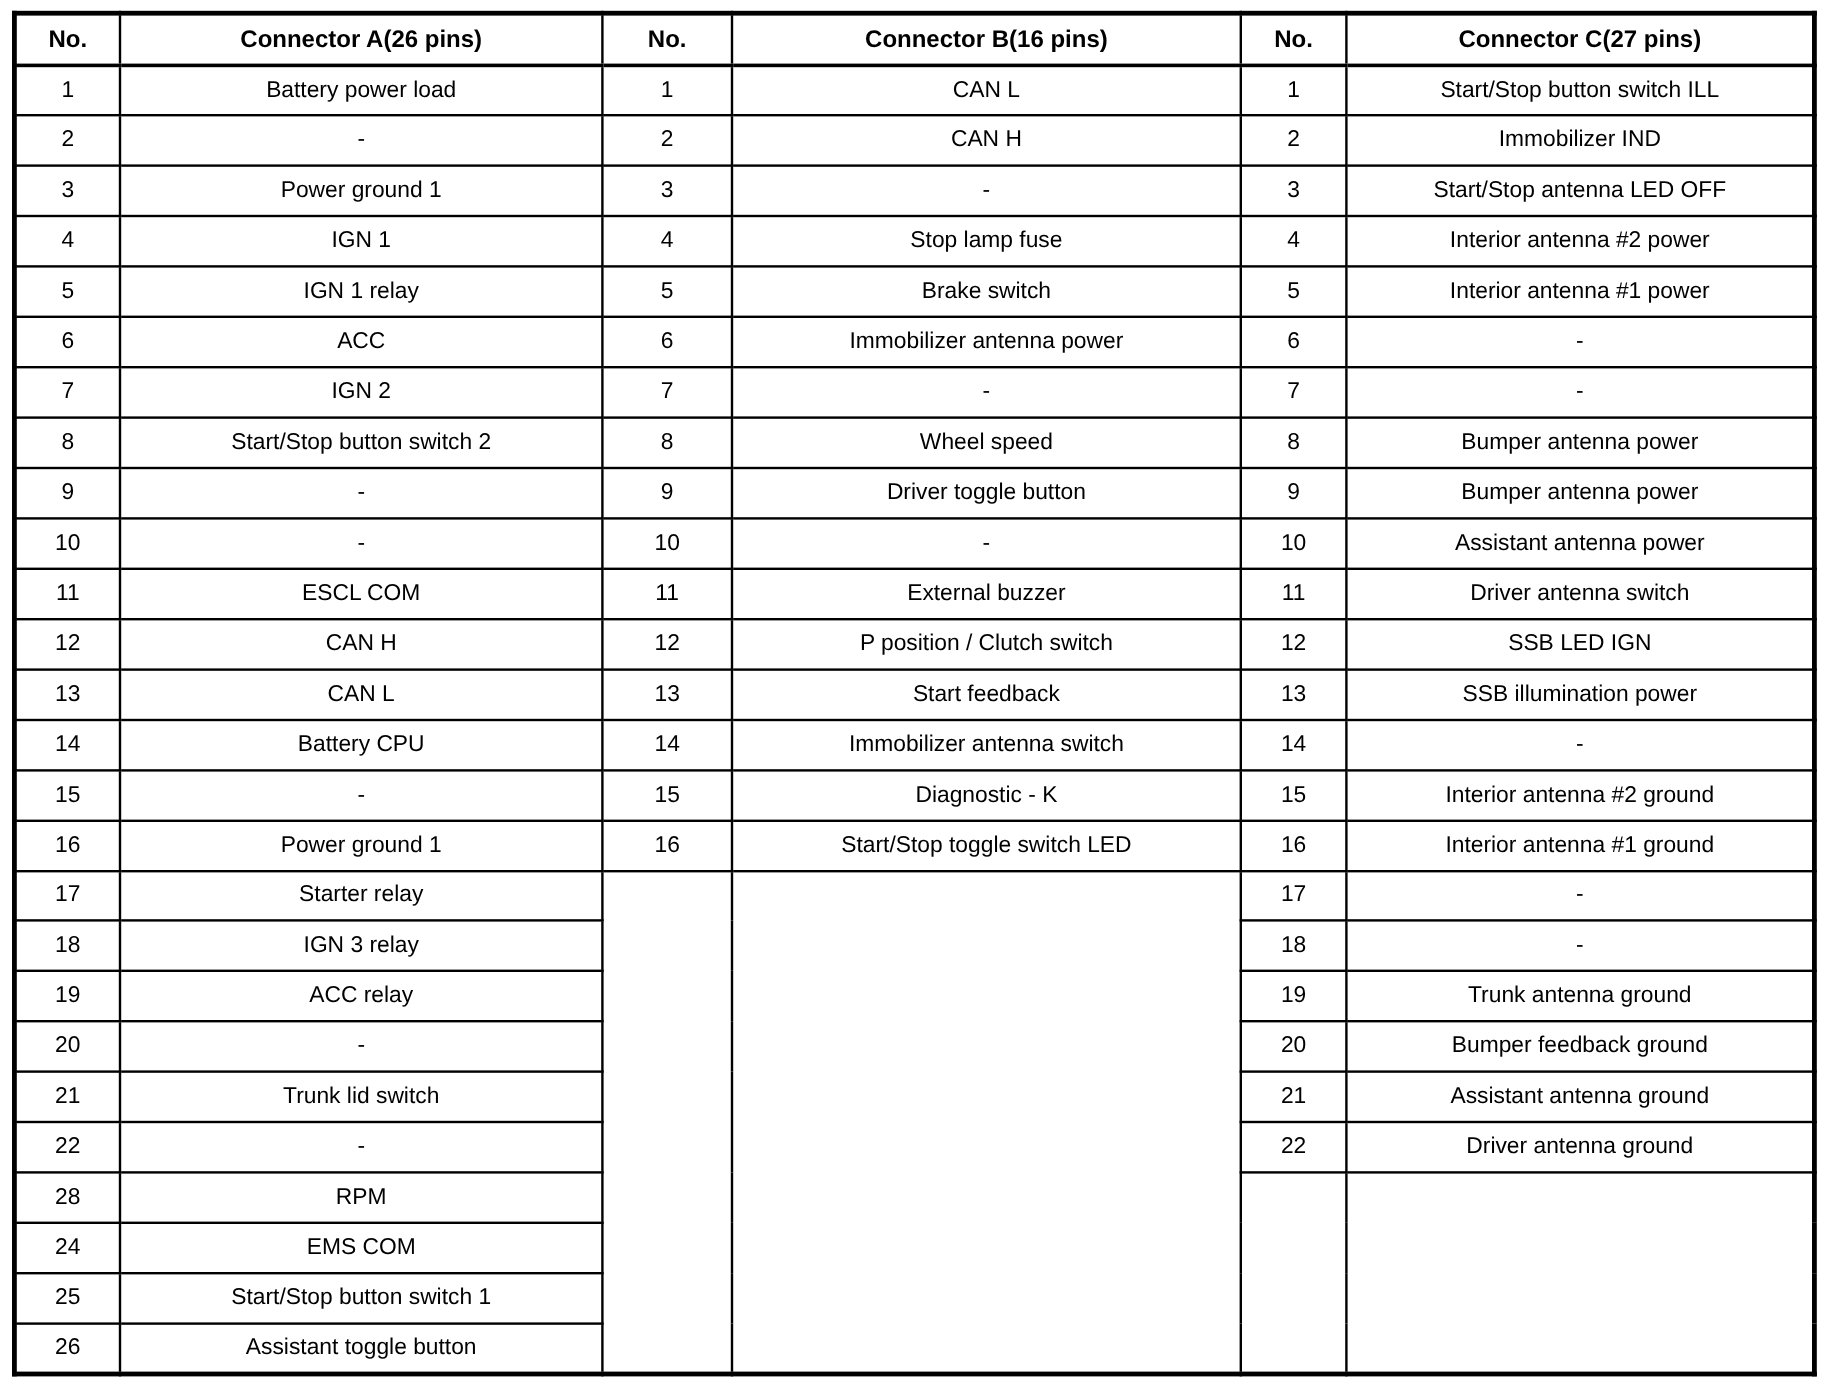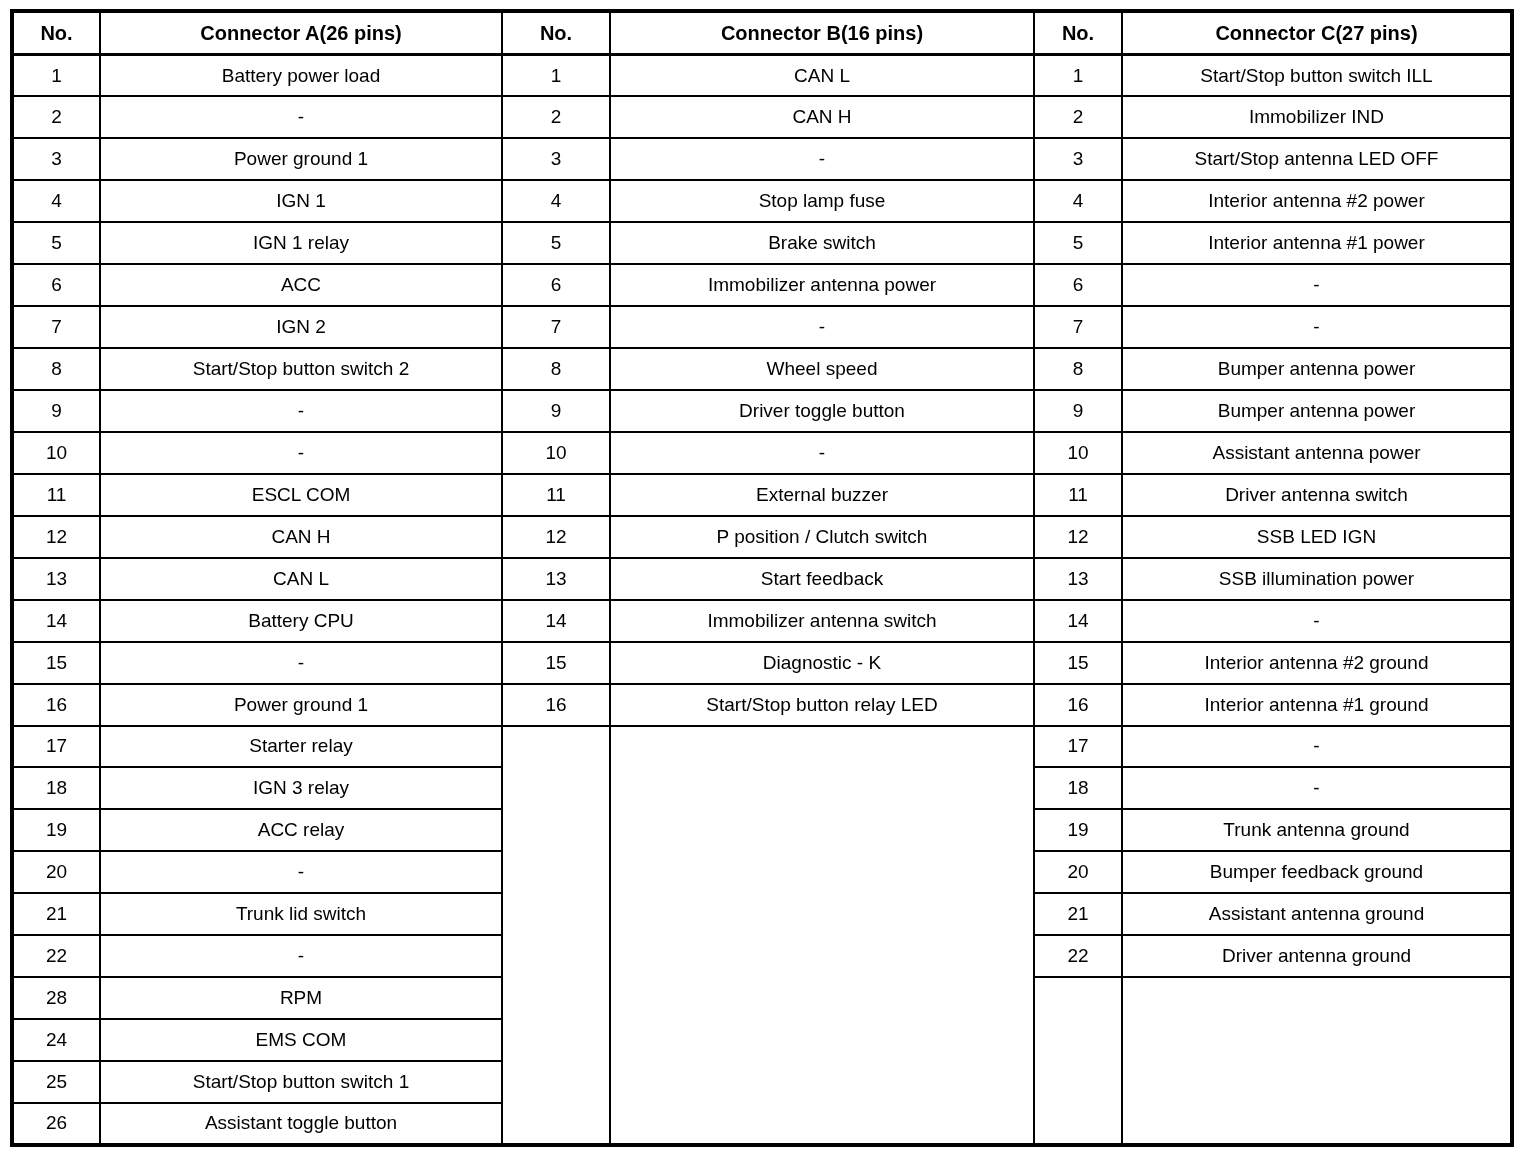--- a/index.html
+++ b/index.html
@@ -187,21 +187,21 @@
           <td>-</td>
           <td>15</td>
           <td>Diagnostic - K</td>
           <td>15</td>
           <td>Interior antenna #2 ground</td>
         </tr>
         <tr>
           <td>16</td>
           <td>Power ground 1</td>
           <td>16</td>
-          <td>Start/Stop button relay LED</td>
+          <td>Start/Stop toggle switch LED</td>
           <td>16</td>
           <td>Interior antenna #1 ground</td>
         </tr>
         <tr>
           <td>17</td>
           <td>Starter relay</td>
           <td class="empty-cell" rowspan="10"></td>
           <td class="empty-cell" rowspan="10"></td>
           <td>17</td>
           <td>-</td>

